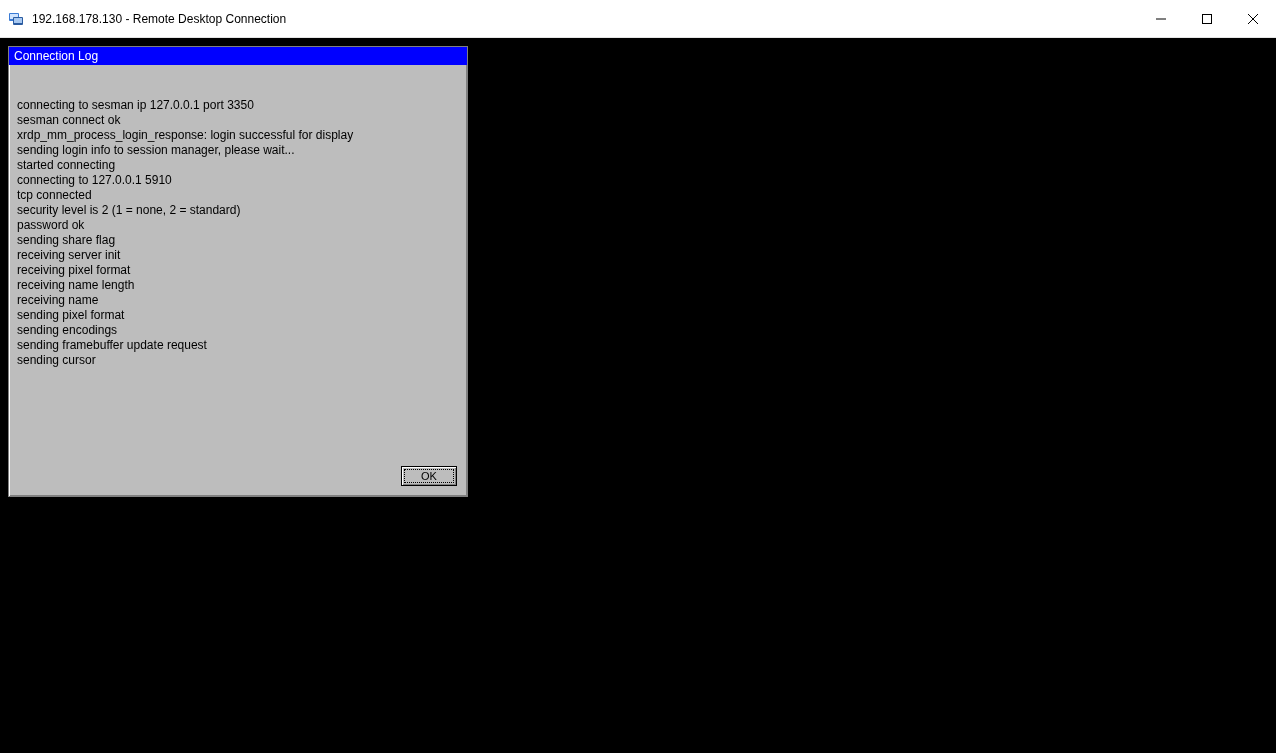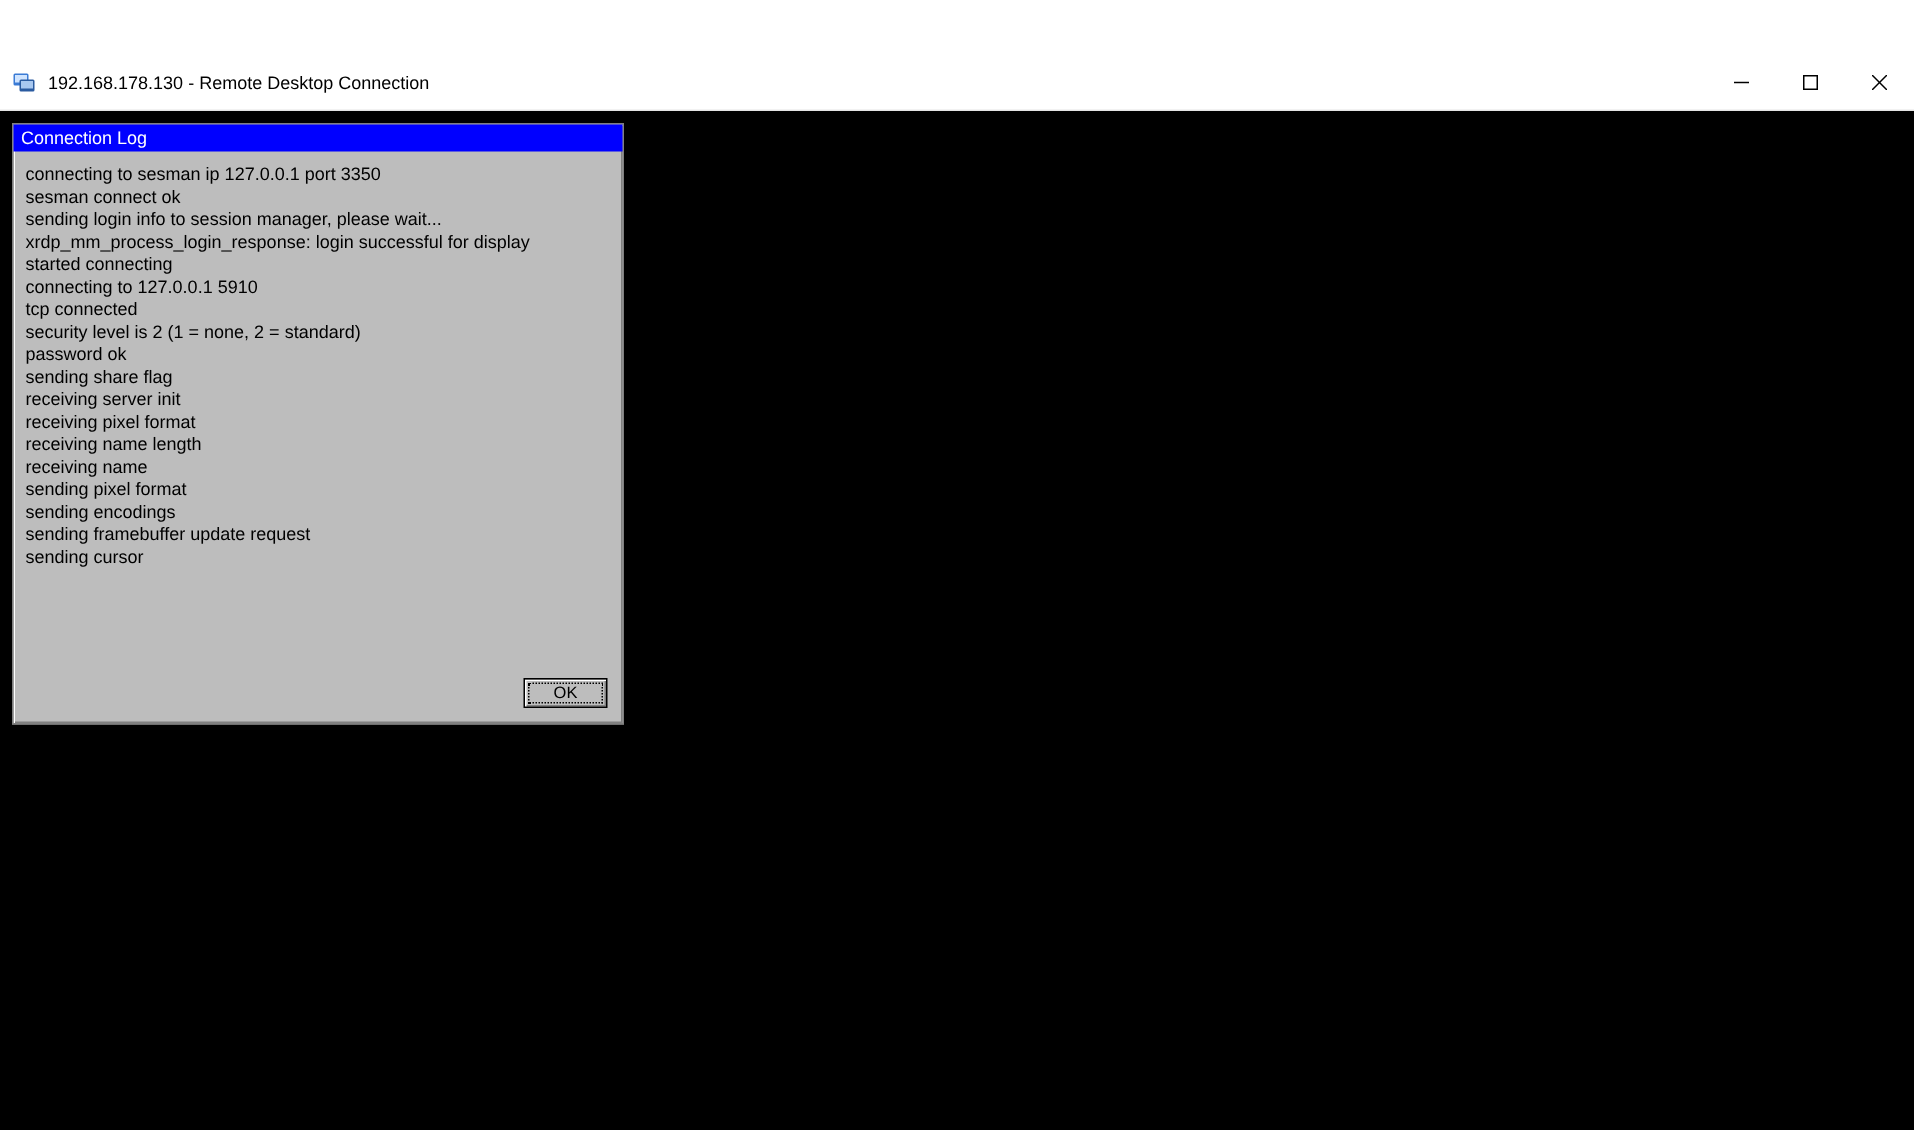--- a/index.html
+++ b/index.html
@@ -20,21 +20,20 @@
       display: flex;
       flex-direction: column;
     }
     .titlebar {
       height: 38px;
       background: #fff;
       display: flex;
       align-items: center;
       padding-left: 8px;
       border-bottom: 1px solid #e5e5e5;
-      margin-top: 36px;
     }
     .titlebar-icon {
       width: 16px;
       height: 16px;
       margin-right: 8px;
       display: flex;
       align-items: center;
       justify-content: center;
     }
     .titlebar-icon svg {
@@ -63,26 +62,27 @@
     .content-area {
       flex: 1;
       background: #000;
       position: relative;
       padding: 8px;
     }
     .dialog {
       position: absolute;
       left: 8px;
       top: 8px;
-      width: 408px;
+      width: 460px;
       background: #bdbdbd;
       border: 1px solid #808080;
       box-shadow: 1px 1px 0 #fff inset, -1px -1px 0 #808080 inset;
       display: flex;
       flex-direction: column;
+      gap: 25px;
     }
     .dialog-title {
       background: #0000ff;
       color: #fff;
       font-size: 12px;
       padding: 2px 5px;
       font-family: Tahoma, sans-serif;
     }
     .dialog-body {
       padding: 8px 25px 4px 8px;
@@ -150,22 +150,22 @@
       </div>
     </div>
   </div>
 
   <div class="content-area">
     <div class="dialog">
       <div class="dialog-title">Connection Log</div>
       <div class="dialog-body" id="log-body">
           <div class="log-line">connecting to sesman ip 127.0.0.1 port 3350</div>
           <div class="log-line">sesman connect ok</div>
+          <div class="log-line">xrdp_mm_process_login_response: login successful for display</div>
           <div class="log-line">sending login info to session manager, please wait...</div>
-          <div class="log-line">xrdp_mm_process_login_response: login successful for display</div>
           <div class="log-line">started connecting</div>
           <div class="log-line">connecting to 127.0.0.1 5910</div>
           <div class="log-line">tcp connected</div>
           <div class="log-line">security level is 2 (1 = none, 2 = standard)</div>
           <div class="log-line">password ok</div>
           <div class="log-line">sending share flag</div>
           <div class="log-line">receiving server init</div>
           <div class="log-line">receiving pixel format</div>
           <div class="log-line">receiving name length</div>
           <div class="log-line">receiving name</div>

